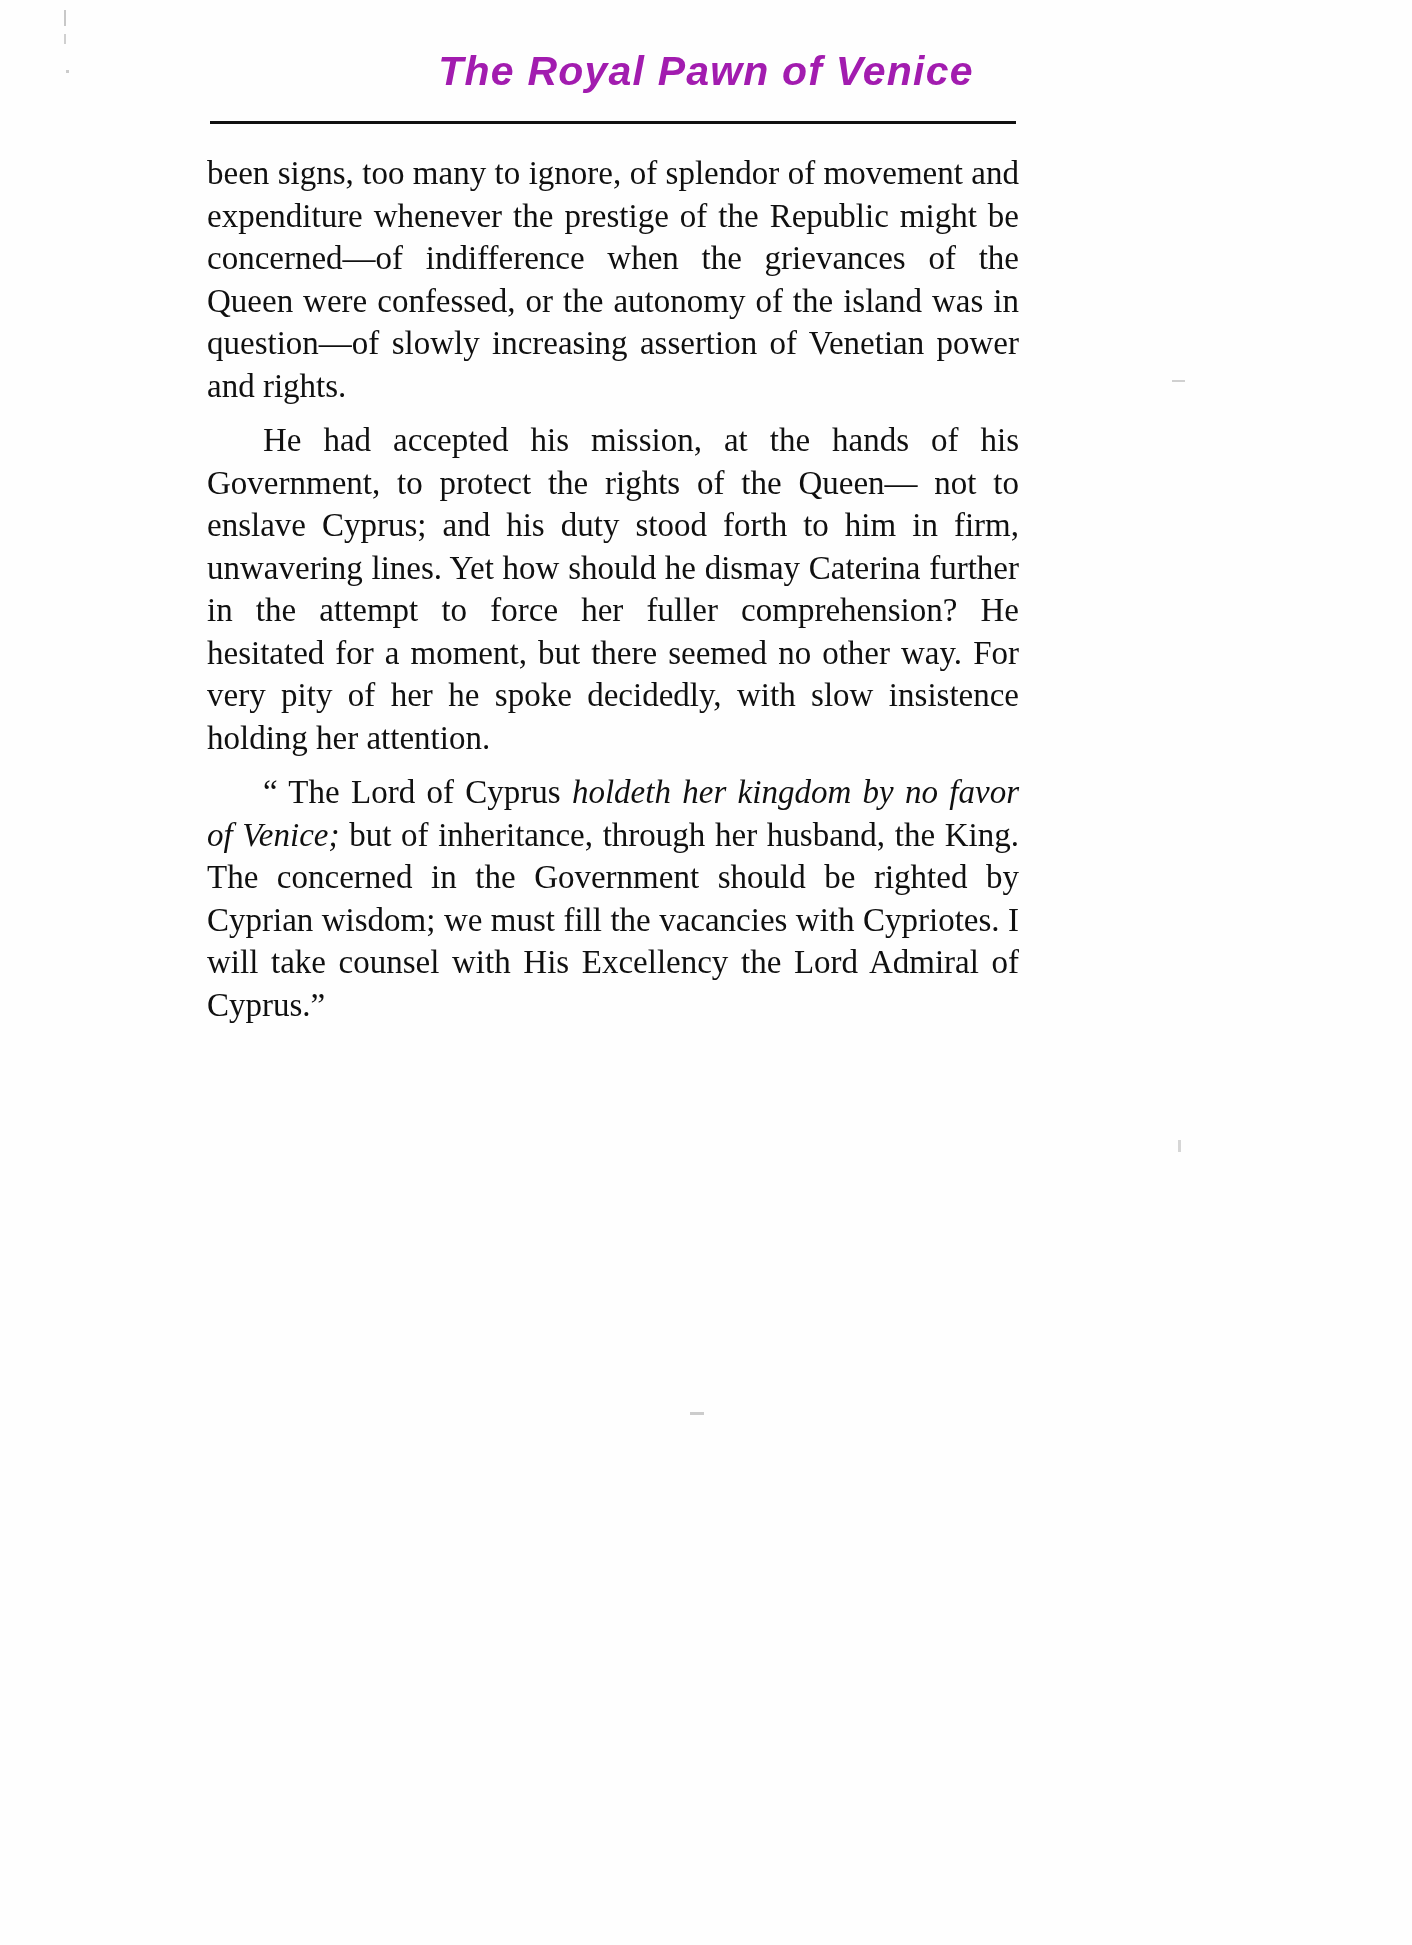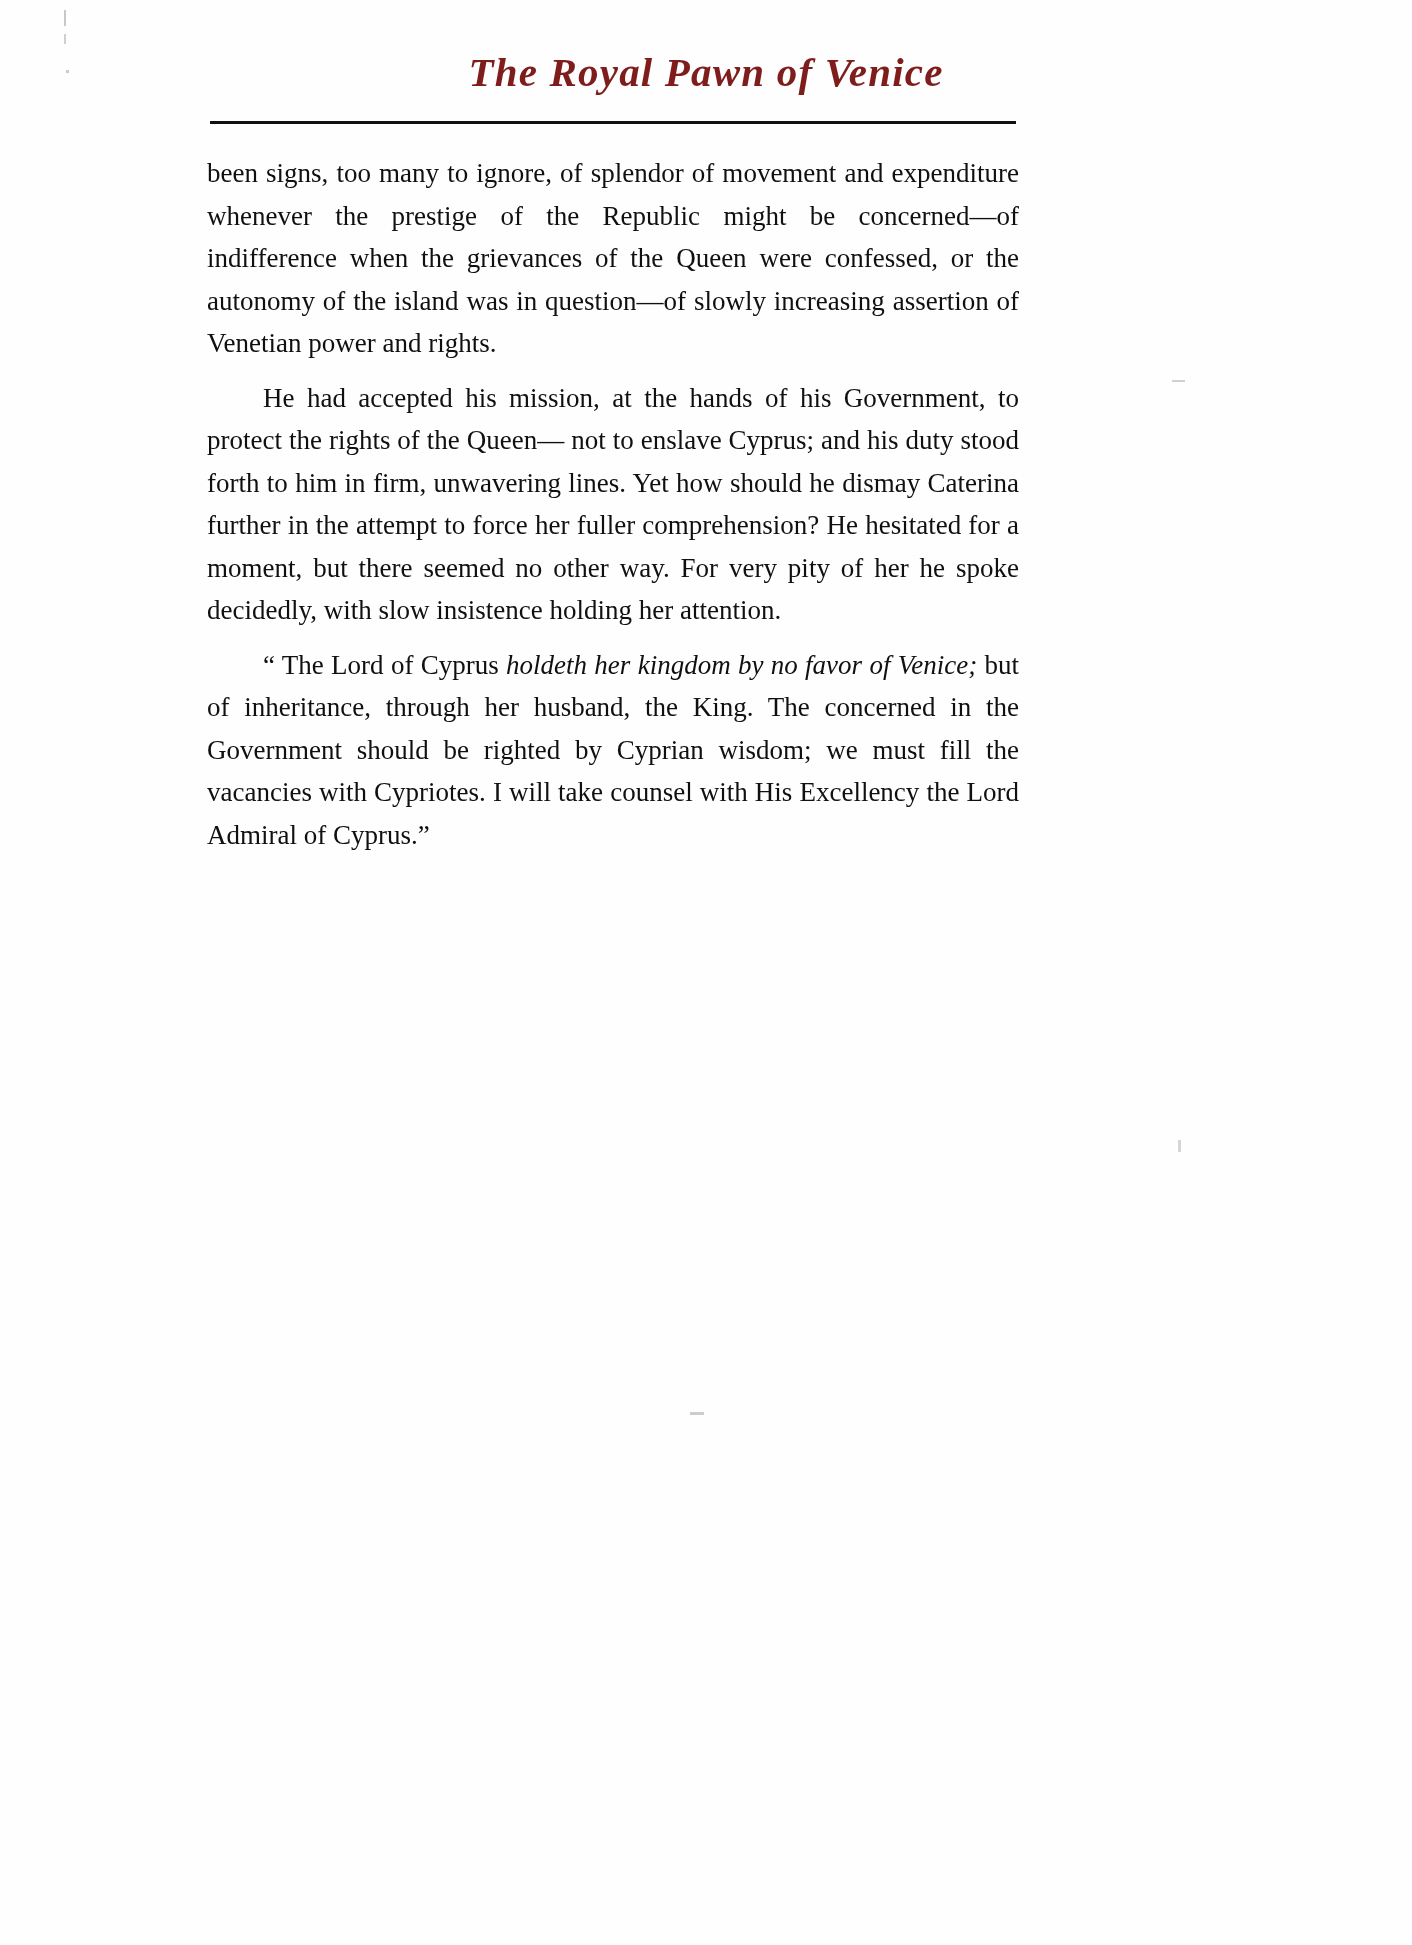--- a/index.html
+++ b/index.html
@@ -25,26 +25,26 @@
     background: #fefefe;
   }
 
   
   .running-head {
     position: absolute;
     top: 48px;
     left: 0;
     width: 1412px;
     text-align: center;
-    font-family: Liberation Serif, serif;
+    font-family: Liberation Sans, sans-serif;
     font-style: italic;
     font-weight: 700;
     font-size: 41px;
     letter-spacing: 1.2px;
-    color: #7f1d1d;
+    color: #a21caf;
   }
 
   .head-rule {
     position: absolute;
     top: 121px;
     left: 210px;
     width: 806px;
     height: 3px;
     background: #111111;
   }
@@ -52,21 +52,21 @@
   
   .body-block {
     position: absolute;
     top: 152px;
     left: 207px;
     width: 812px;
   }
 
   .para {
     margin: 0;
-    font-size: 27px;
+    font-size: 33px;
     line-height: 42.5px;
     text-align: justify;
     text-justify: inter-word;
     color: #101010;
     hyphens: manual;
   }
 
   .para + .para {
     margin-top: 12px;
   }

